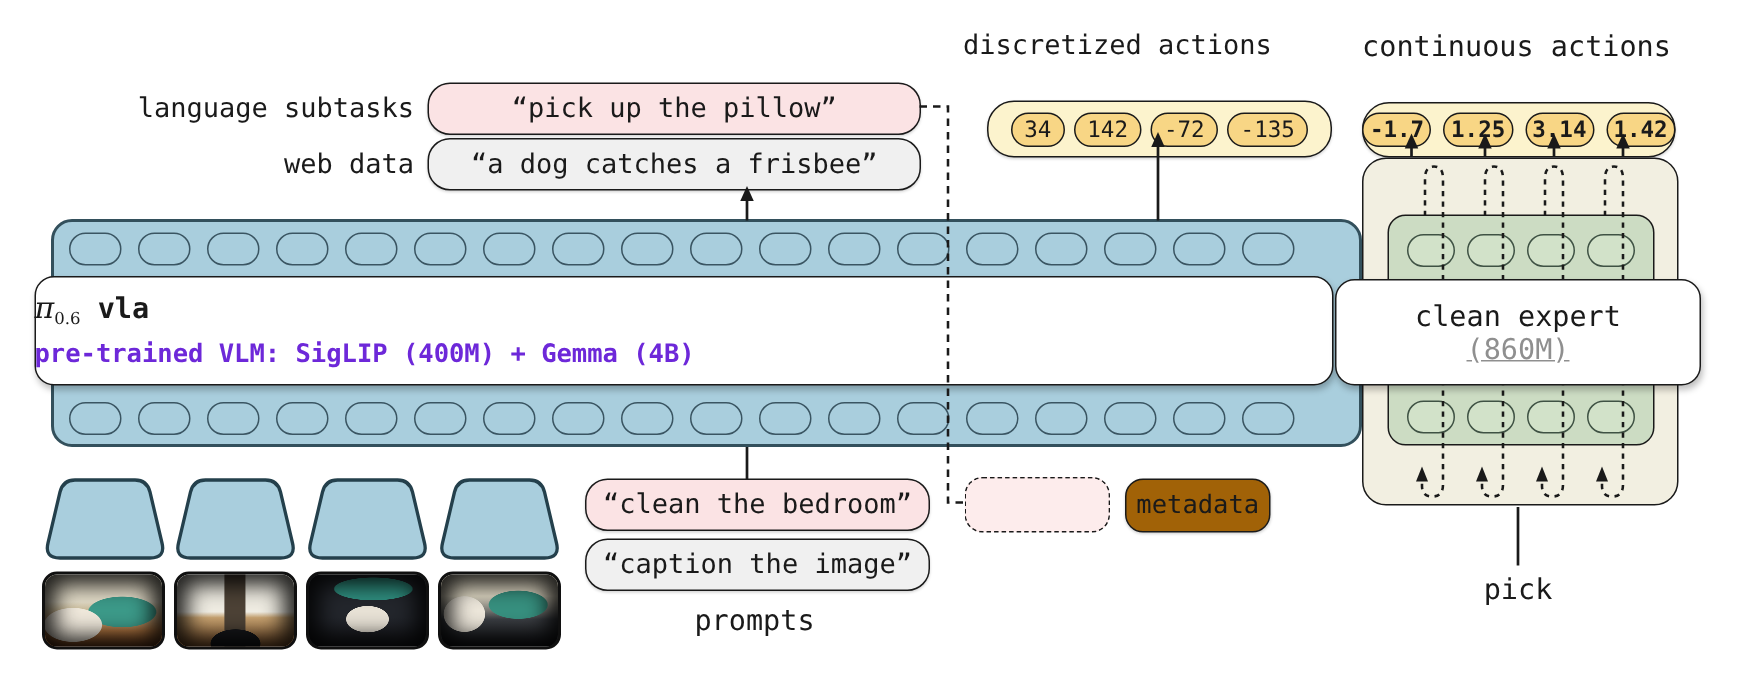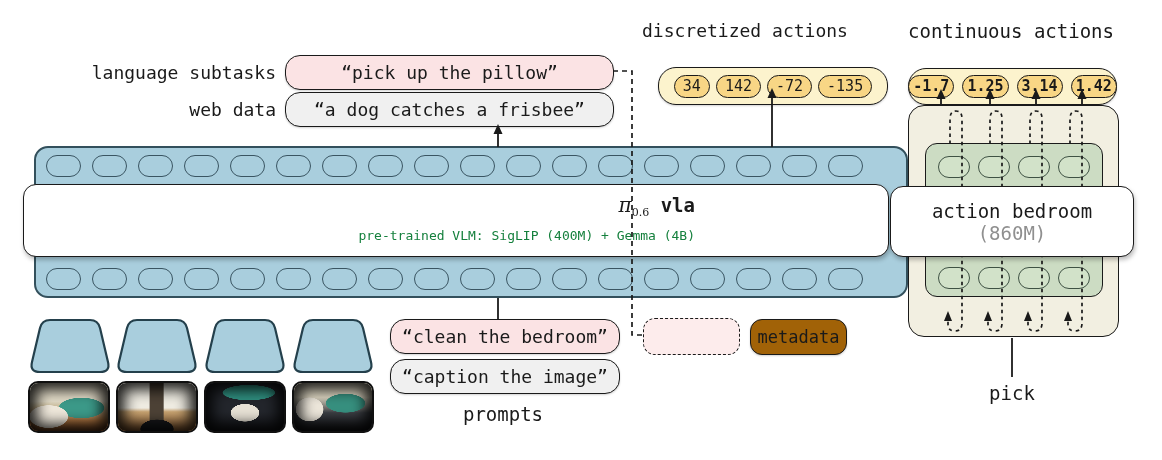--- a/index.html
+++ b/index.html
@@ -28,31 +28,31 @@
   .green-tokens .token{width:32px;background:#d2e2c9;border:1.5px solid #3f5244;box-sizing:border-box;}
   .green-tokens{gap:8px;}
   .beige{position:absolute;left:908px;top:105px;width:211px;height:232px;background:#f2efe1;
          border:1.6px solid #1a1a1a;border-radius:16px;box-sizing:border-box;z-index:10;}
   .greenbox{position:absolute;left:925px;top:143px;width:178px;height:154px;background:#ccdcc3;
          border:1.6px solid #1a1a1a;border-radius:12px;box-sizing:border-box;z-index:11;}
   .whitebox{position:absolute;left:23px;top:184px;width:866px;height:73px;background:#ffffff;
          border:1.6px solid #1a1a1a;border-radius:13px;box-sizing:border-box;z-index:40;
          box-shadow:1px 3px 4px rgba(0,0,0,.25);}
   .whitebox-text{position:absolute;left:23px;top:184px;width:672px;height:73px;z-index:41;
-         display:flex;flex-direction:column;align-items:flex-end;justify-content:center;gap:2px;}
+         display:flex;flex-direction:column;align-items:flex-start;justify-content:center;gap:2px;}
   .model-line1{font-size:19px;font-weight:bold;line-height:20px;}
   .model-line1 .pi{font-family:"DejaVu Serif","Liberation Serif",serif;font-style:italic;font-weight:normal;font-size:20px;}
   .model-line1 .pisub{font-family:"DejaVu Serif","Liberation Serif",serif;font-style:normal;font-weight:normal;font-size:11px;vertical-align:-4px;}
-  .model-line2{font-size:13px;color:#15803d;line-height:22px;white-space:nowrap;}
+  .model-line2{font-size:17px;color:#6d28d9;line-height:22px;white-space:nowrap;font-weight:bold;}
   .expert{position:absolute;left:890px;top:186px;width:244px;height:71px;background:#ffffff;
          border:1.6px solid #1a1a1a;border-radius:13px;box-sizing:border-box;z-index:50;
          box-shadow:1px 3px 4px rgba(0,0,0,.25);
          display:flex;flex-direction:column;align-items:center;justify-content:center;}
   .expert .t1{font-size:19px;line-height:22px;}
-  .expert .t2{font-size:19px;color:#8f8f8f;line-height:22px;}
+  .expert .t2{font-size:19px;color:#8f8f8f;line-height:22px;text-decoration:underline;}
   svg.layer{position:absolute;left:0;top:0;pointer-events:none;}
   .cam{position:absolute;top:381px;width:82px;height:52px;border-radius:10px;border:2px solid #101010;
        box-sizing:border-box;overflow:hidden;}
   .cam::after{content:"";position:absolute;inset:0;border-radius:8px;
        box-shadow:inset 0 0 14px 7px rgba(0,0,0,.88);}
   .cam1{background:
      radial-gradient(ellipse 42% 40% at 24% 70%, #efe8db 0 58%, rgba(0,0,0,0) 60%),
      radial-gradient(ellipse 52% 38% at 66% 52%, #3c9a89 0 55%, rgba(0,0,0,0) 57%),
      linear-gradient(180deg, #e3dcc8 0 38%, #cbbd9d 48%, #a8713f 78%, #6e401f 100%);}
   .cam2{background:
@@ -167,21 +167,21 @@
       <polygon points="1064,321 1072,321 1068,311" fill="#1a1a1a"></polygon>
     </svg>
 
   <div class="whitebox"></div>
   <div class="whitebox-text">
     <div class="model-line1"><span class="pi">π</span><span class="pisub">0.6</span><span>&nbsp;</span><span>vla</span></div>
     <div class="model-line2">pre-trained VLM: SigLIP (400M) + Gemma (4B)</div>
   </div>
 
   <div class="expert">
-    <div class="t1">action bedroom</div>
+    <div class="t1">clean expert</div>
     <div class="t2">(860M)</div>
   </div>
 
   <svg class="layer" width="1162" height="460" style="z-index:60;">
 
     <path d="M 613 71 L 632 71 L 632 335 L 642 335" fill="none" stroke="#1a1a1a" stroke-width="1.7" stroke-dasharray="5 4"></path>
 
     <line x1="498" y1="147" x2="498" y2="132" stroke="#1a1a1a" stroke-width="1.8"></line>
     <polygon points="493.5,134 502.5,134 498,124" fill="#1a1a1a"></polygon>
 

